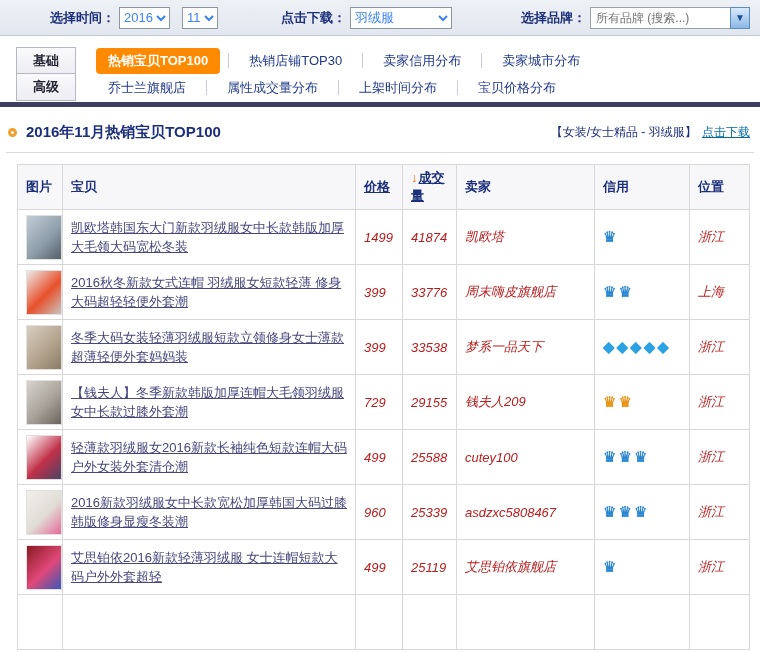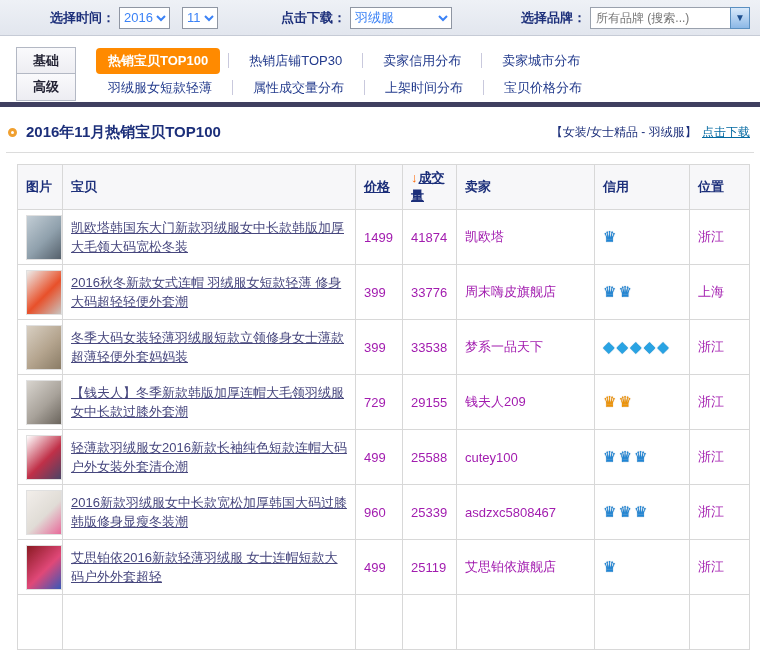--- a/index.html
+++ b/index.html
@@ -47,21 +47,21 @@
   th,td{ border:1px solid #d8d8d8; font-size:13px; padding:4px 8px; vertical-align:middle; }
   th{ background:#f7f7f9; color:#1c2f7a; font-weight:bold; text-align:left; height:30px; }
   .col-img{ width:45px; } .col-item{ width:293px; } .col-price{ width:47px; }
   .col-vol{ width:54px; } .col-seller{ width:138px; } .col-credit{ width:95px; } .col-loc{ width:60px; }
   th a{ color:#1c2f7a; text-decoration:underline; cursor:pointer; }
   .sort-arrow{ color:#ff6600; font-weight:bold; margin-right:1px; }
   tbody tr{ height:55px; }
   .thumb{ width:36px; height:45px; margin:0 auto; border:1px solid #e0e0e0; }
   .item-link{ color:#47477e; text-decoration:underline; cursor:pointer; line-height:1.5; }
   .item-link.hl{ background:#ffff00; color:#ff5000; }
-  td.num, td.seller-cell, td.loc-cell{ color:#a21caf; }
+  td.num, td.seller-cell, td.loc-cell{ color:#b91c1c;font-style:italic; }
   .credit-cell{ white-space:nowrap; letter-spacing:2px; font-size:15px; }
   .cr-blue{ color:#1e86d6; text-shadow:0 0 1px #0c5ea8; }
   .cr-gold{ color:#f09400; text-shadow:0 0 1px #c06a00; }
   .cr-diamond{ color:#29a3e3; text-shadow:0 0 1px #0d74b5; }
 </style>
 </head>
 <body>
 
 <div class="topbar">
   <span class="flabel">选择时间：</span>
@@ -93,21 +93,21 @@
         <span class="tab active">热销宝贝TOP100</span>
         <span class="tab-divider"></span>
         <span class="tab">热销店铺TOP30</span>
         <span class="tab-divider"></span>
         <span class="tab">卖家信用分布</span>
         <span class="tab-divider"></span>
         <span class="tab">卖家城市分布</span>
       </div>
     <div class="tab-side second">高级</div>
     <div class="tab-row" id="advanced-tabs">
-        <span class="tab">羽绒服女短款轻薄</span>
+        <span class="tab">乔士兰旗舰店</span>
         <span class="tab-divider"></span>
         <span class="tab">属性成交量分布</span>
         <span class="tab-divider"></span>
         <span class="tab">上架时间分布</span>
         <span class="tab-divider"></span>
         <span class="tab">宝贝价格分布</span>
       </div>
   </div>
   <div class="dark-bar"></div>
 </div>

